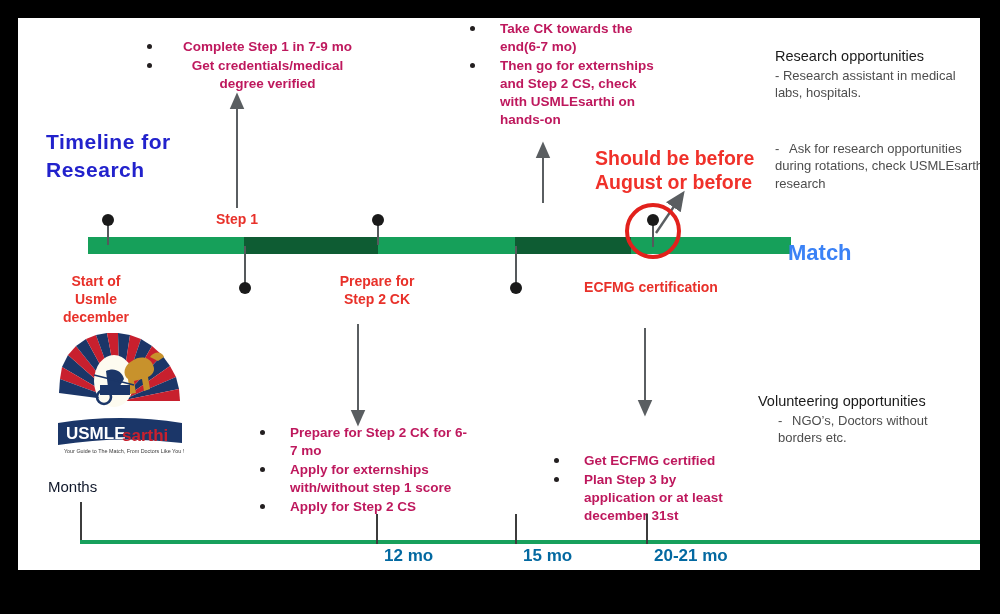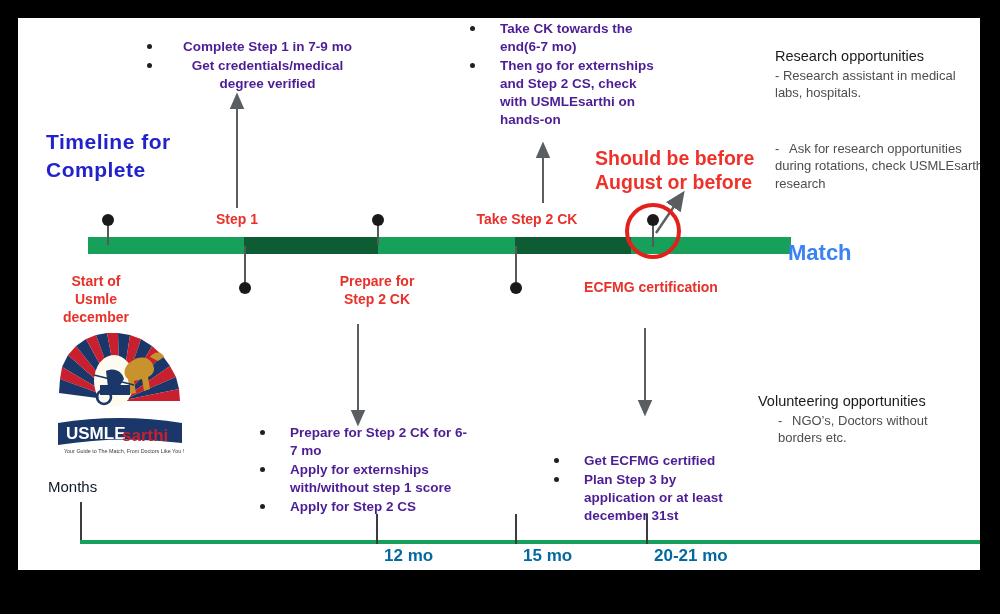--- a/index.html
+++ b/index.html
@@ -2,21 +2,21 @@
 <html><head>
 <meta charset="utf-8">
 <style>
   html,body{margin:0;padding:0;background:#000;}
   body{width:1000px;height:614px;overflow:hidden;font-family:"Liberation Sans",sans-serif;}
   #frame{position:relative;width:1000px;height:614px;background:#000;}
   #canvas{position:absolute;left:18px;top:18px;width:962px;height:552px;background:#fff;overflow:hidden;}
   .abs{position:absolute;}
   
   .title{font-size:21px;font-weight:bold;color:#2222cc;line-height:1.35;letter-spacing:.5px;}
-  .bullets{font-size:13.5px;font-weight:bold;color:#4c1d95;line-height:1.33;}
+  .bullets{font-size:13.5px;font-weight:bold;color:#be185d;line-height:1.33;}
   .bullets ul{margin:0;padding:0;list-style:none;}
   .bullets li{position:relative;padding-left:34px;margin-bottom:1px;}
   .bullets li:before{content:"";position:absolute;left:4px;top:6px;width:5px;height:5px;border-radius:50%;background:#231f20;}
   .headright{font-size:14.5px;font-weight:normal;color:#1a1a1a;}
   .subright{font-size:13px;color:#4d4d4d;line-height:1.34;}
   .subright .dash{display:inline-block;width:14px;}
   .red-lab{color:#e8312a;font-weight:bold;font-size:14px;line-height:1.3;text-align:center;}
   .red-big{color:#f0312a;font-weight:bold;font-size:19.5px;line-height:1.25;}
   .match{color:#3b82f6;font-weight:bold;font-size:22px;}
   .months{font-size:15px;color:#0f172a;}
@@ -57,21 +57,21 @@
     <div class="abs" style="left:757px;top:30px;width:205px;">
       <div class="headright">Research opportunities</div>
       <div class="subright" style="margin-top:3px;">- Research assistant in medical labs, hospitals.</div>
     </div>
     <div class="abs subright" style="left:757px;top:122px;width:212px;">
       <span class="dash">-</span><span>Ask for research opportunities during rotations, check USMLEsarthi  research</span>
     </div>
 
     <div class="abs title" style="left:28px;top:110px;width:200px;">
       <div>Timeline  for</div>
-      <div>Complete</div>
+      <div>Research</div>
     </div>
 
     <svg class="abs" width="962" height="552" style="left:0;top:0;pointer-events:none;">
       <defs>
         <marker id="ah" markerWidth="9" markerHeight="9" refX="4.2" refY="4.2" orient="auto">
           <path d="M0,0.5 L8.4,4.2 L0,7.9 z" fill="#5a5e61"></path>
         </marker>
       </defs>
 
       <line x1="219" y1="190" x2="219" y2="83" stroke="#5a5e61" stroke-width="2" marker-end="url(#ah)"></line>
@@ -85,23 +85,20 @@
       <line x1="627" y1="310" x2="627" y2="390" stroke="#5a5e61" stroke-width="2" marker-end="url(#ah)"></line>
     </svg>
 
     <div class="abs red-big" style="left:577px;top:128px;width:175px;">
       <div>Should be before</div>
       <div>August or before</div>
     </div>
 
     <div class="abs red-lab" style="left:178px;top:192px;width:82px;">
       <span>Step 1</span>
-    </div>
-    <div class="abs red-lab" style="left:436px;top:192px;width:146px;">
-      <span>Take Step 2 CK</span>
     </div>
 
     <div class="abs" style="left:70px;top:219px;width:755px;height:17px;">
       <div class="bar-seg seg-light" style="left:0px;width:156px;"></div>
       <div class="bar-seg seg-dark" style="left:156px;width:134px;"></div>
       <div class="bar-seg seg-light" style="left:290px;width:137px;"></div>
       <div class="bar-seg seg-dark" style="left:427px;width:116px;"></div>
       <div class="bar-seg seg-light" style="left:543px;width:160px;"></div>
     </div>
 

